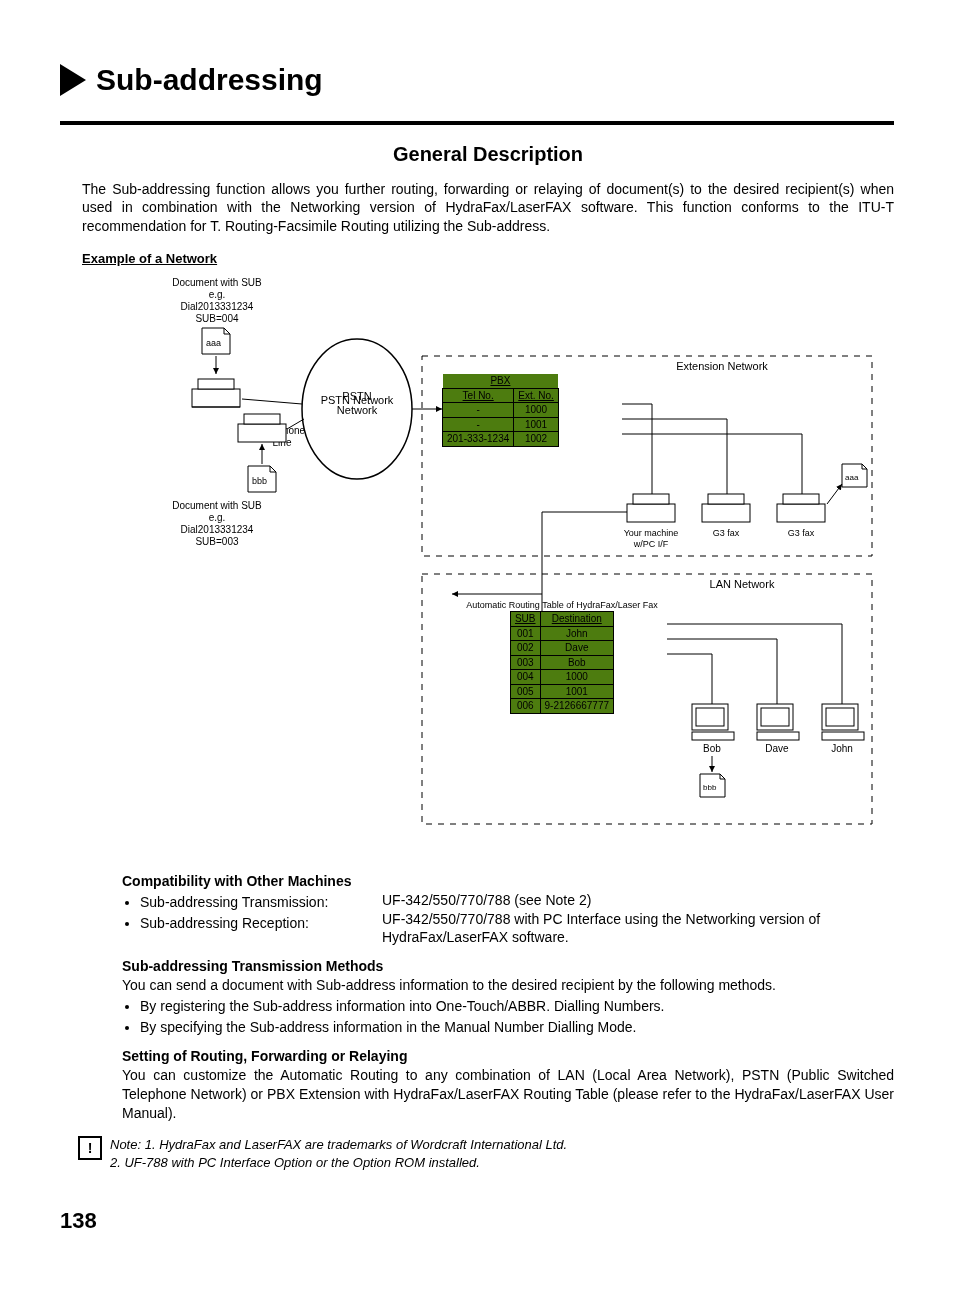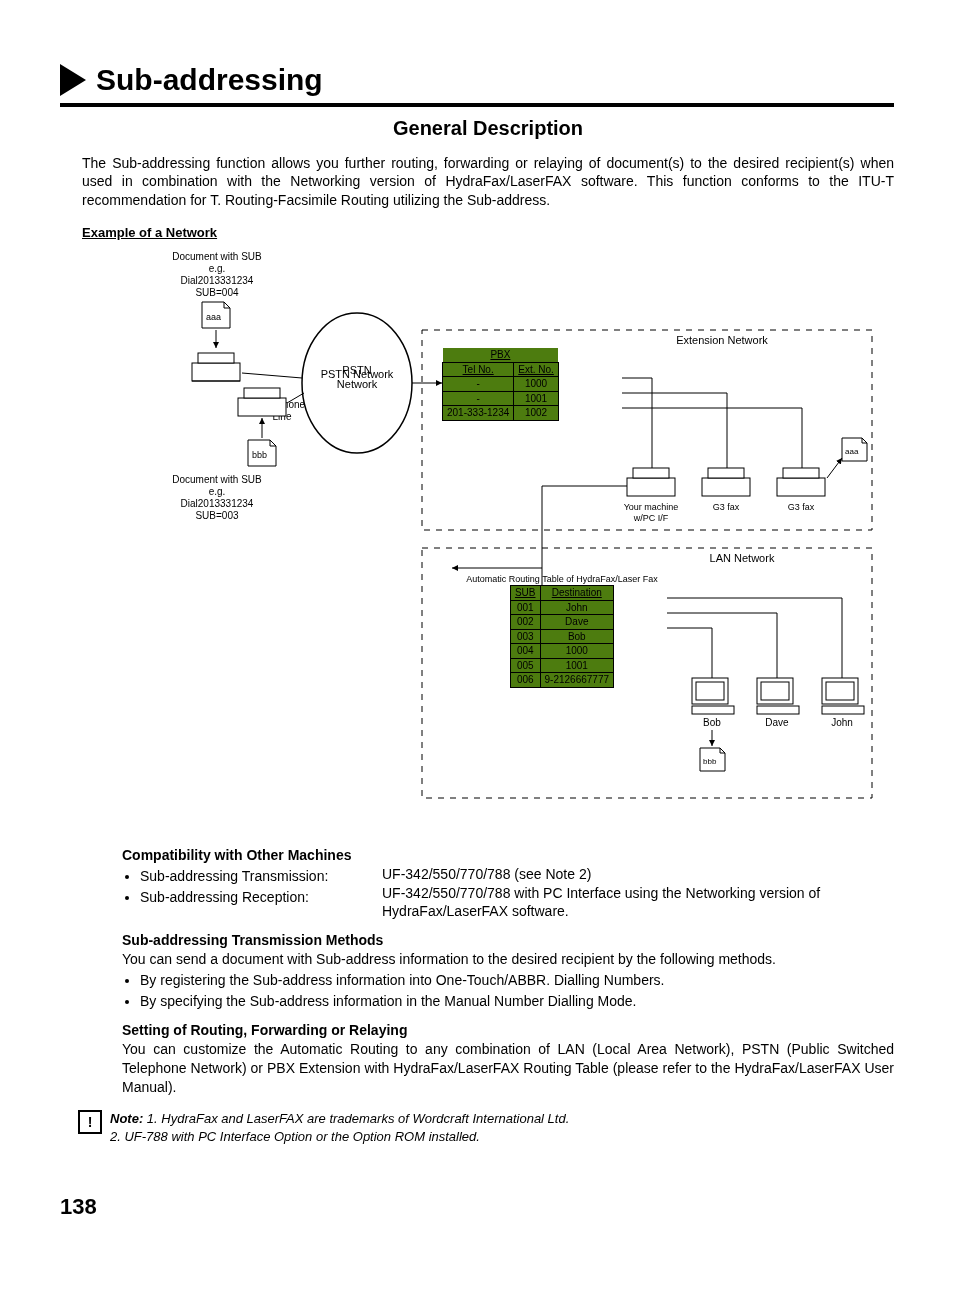--- a/index.html
+++ b/index.html
@@ -10,22 +10,22 @@
     margin: 0;
     padding: 60px 60px 40px 60px;
     box-sizing: border-box;
     font-size: 14px;
     line-height: 1.35;
   }
   .title-row {
     display: flex;
     align-items: center;
     border-bottom: 4px solid #000;
-    padding-bottom: 2px;
-    margin-bottom: 8px;
+    padding-bottom: 20px;
+    margin-bottom: 16px;
   }
   .triangle {
     width: 0; height: 0;
     border-top: 16px solid transparent;
     border-bottom: 16px solid transparent;
     border-left: 26px solid #000;
     margin-right: 10px;
   }
   h1.main { font-size: 30px; font-weight: bold; margin: 0; }
   h2.section { font-size: 20px; font-weight: bold; margin: 0 0 12px 0; text-align: center; }
@@ -36,22 +36,22 @@
   svg.diagram { display:block; }
   .subhdr { font-weight: bold; font-size: 14px; margin-top: 10px; }
   .compat-row { display:flex;justify-content:flex-end; }
   .compat-left { width: 260px; }
   .compat-right { flex:1; }
   ul.bullets { margin: 2px 0 6px 0; padding-left: 18px; }
   ul.bullets li { margin-bottom: 2px; }
   .note-row { display:flex; align-items:flex-start; margin-top:10px; margin-left:-4px;}
   .note-icon { border:2px solid #000; width:20px; height:20px; display:flex; align-items:center; justify-content:center; font-weight:bold; font-size:14px; margin-right:8px; }
   .note-body { font-style: italic; font-size: 13px; }
-  .note-label { font-weight:bold; font-style:italic; }
-  .pagenum { font-size:22px; font-weight:bold; margin-top:46px; }
+  .note-label { font-weight:normal; font-style:italic; }
+  .pagenum { font-size:22px; font-weight:bold; margin-top:34px; }
   table.mini { border-collapse: collapse; font-size:10px; }
   table.mini td, table.mini th { border:1px solid #000; padding:0 4px; text-align:center; background:#4d7c0f;}
 </style>
 </head>
 <body>
 
 <div class="title-row">
   <div class="triangle"></div>
   <h1 class="main">Sub-addressing</h1>
 </div>

